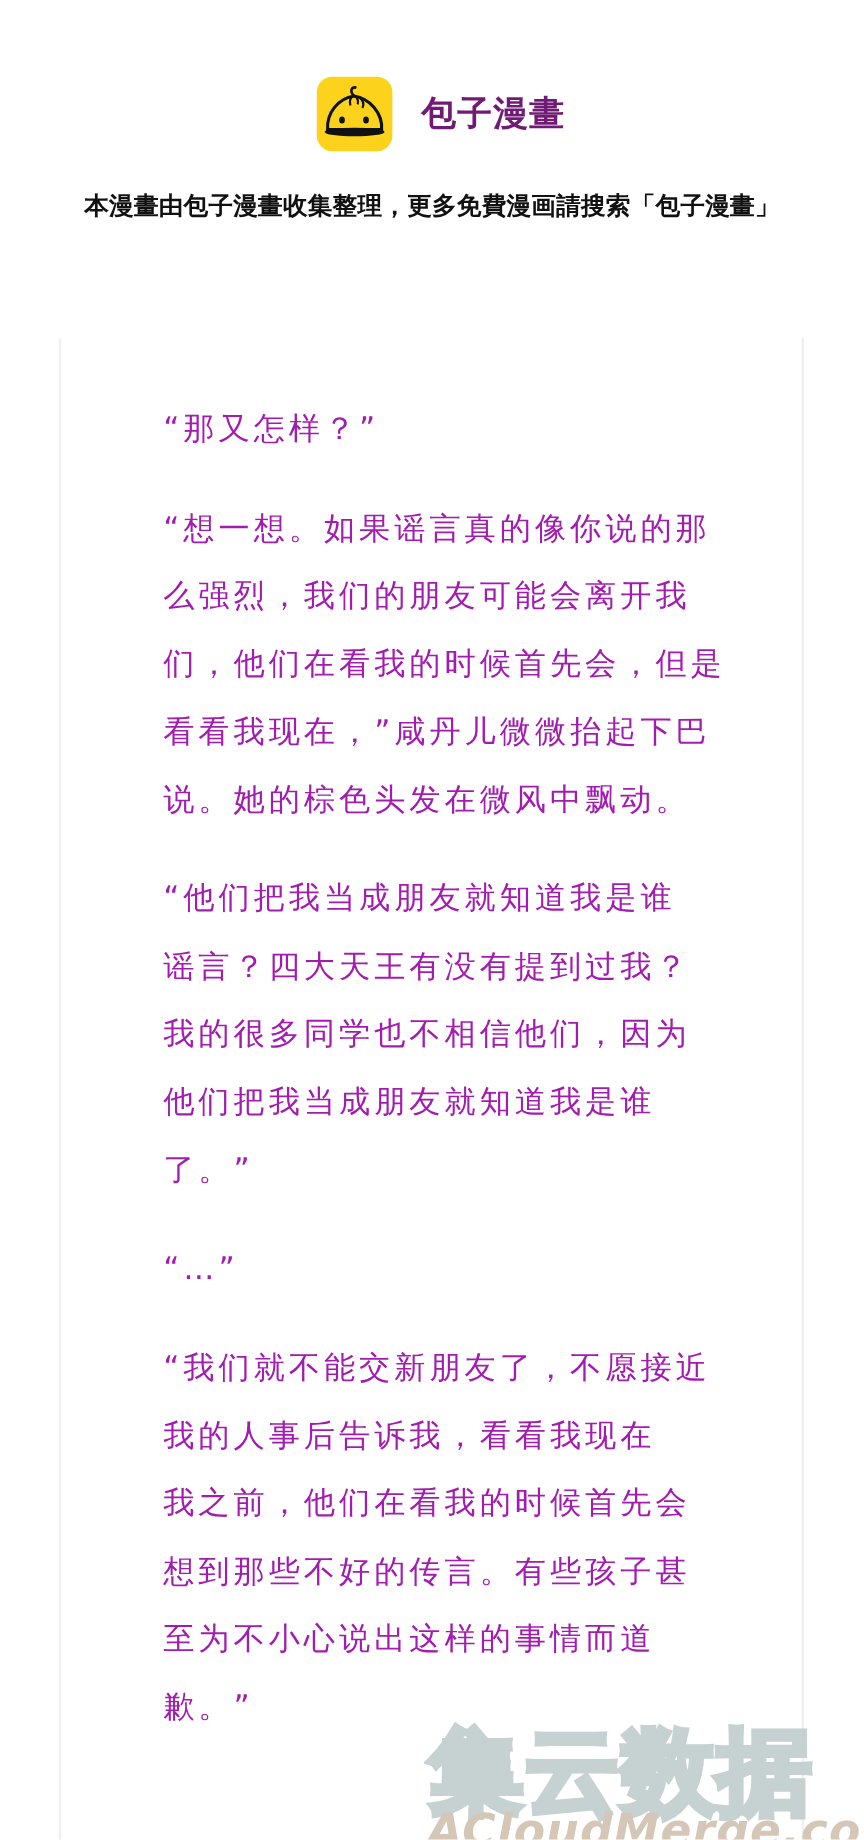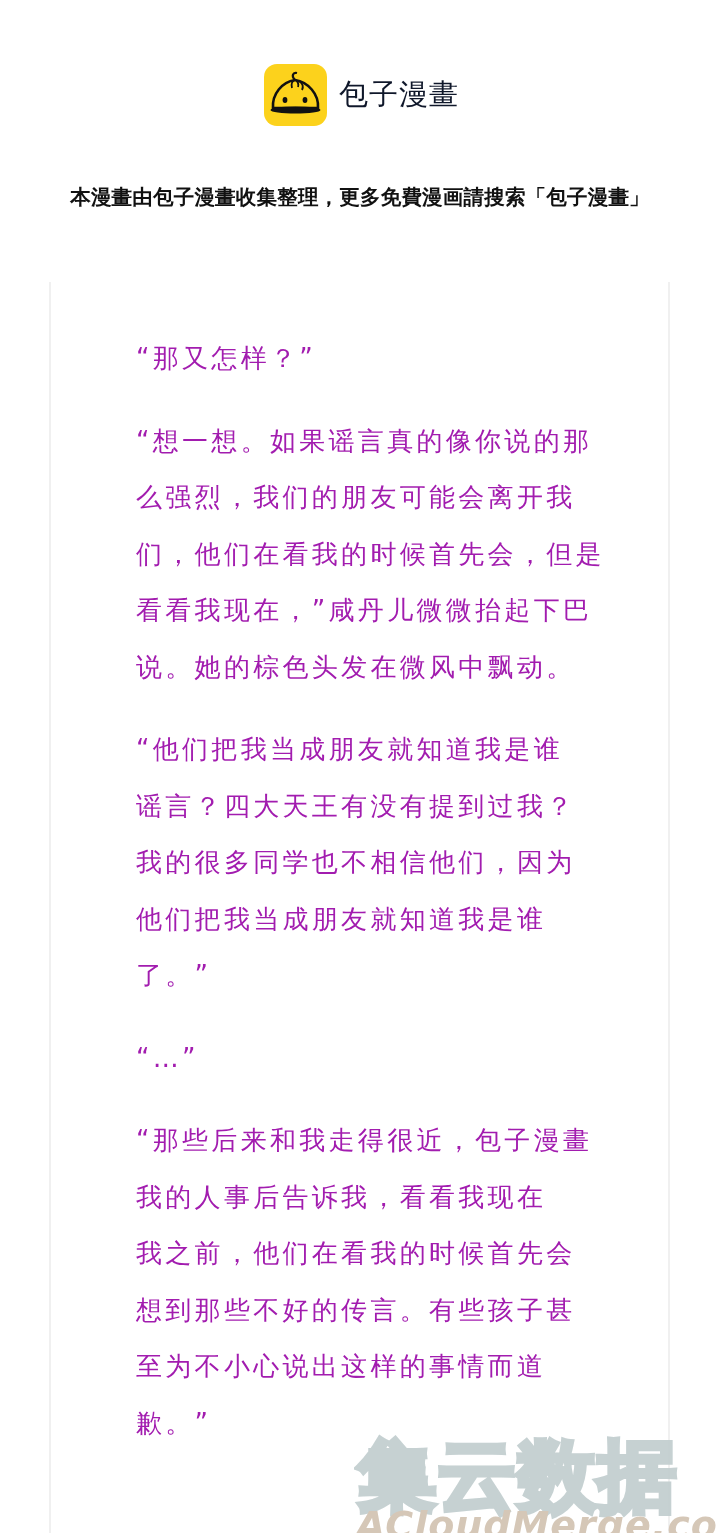--- a/index.html
+++ b/index.html
@@ -2,24 +2,24 @@
 <html><head>
 <meta charset="utf-8">
 <style>
   html, body { margin: 0; padding: 0; background: #ffffff; }
   body { width: 720px; height: 1533px; position: relative; overflow: hidden;
          font-family: "DejaVu Sans", "Liberation Sans", sans-serif; color: #1a1a1a; }
 
   .brand { position: absolute; left: 264px; top: 64px; height: 62px; display: flex; align-items: center; }
   .logo { width: 63px; height: 62px; border-radius: 13px; background: #fcd21c; position: relative; overflow: hidden; }
   .logo svg { position: absolute; left: 0; top: 0; }
-  .brand-name { margin-left: 12px; font-size: 29px; font-weight: normal; letter-spacing: 1px; color: #0f172a; }
+  .brand-name { margin-left: 24px; font-size: 29px; font-weight: bold; letter-spacing: 1px; color: #701a75; }
 
   .notice { position: absolute; left: 0; width: 720px; top: 157px; text-align: center;
-            font-size: 20.5px; font-weight: bold; color: #111; letter-spacing: 0.2px; margin-top: 26px; }
+            font-size: 20.5px; font-weight: bold; color: #111; letter-spacing: 0.2px; }
 
   .panel { position: absolute; left: 49px; top: 282px; width: 621px; height: 1260px;
            border-left: 2px solid #f0f0f0; border-right: 2px solid #f0f0f0; box-sizing: border-box; }
 
   .story { position: absolute; left: 136px; top: 330px; width: 452px; }
   .para { font-size: 26px; line-height: 56.5px; letter-spacing: 3.3px; color: #a21caf; margin: 0 0 26px 0;
           text-align: justify; text-align-last: left; }
   .para .line { display: block; white-space: nowrap; }
 
   .watermark { position: absolute; left: 338px; top: 1425px; width: 382px; height: 108px; pointer-events: none; margin-left: 18px; }
@@ -66,21 +66,21 @@
     <span class="line">“他们把我当成朋友就知道我是谁</span>
     <span class="line">谣言？四大天王有没有提到过我？</span>
     <span class="line">我的很多同学也不相信他们，因为</span>
     <span class="line">他们把我当成朋友就知道我是谁</span>
     <span class="line">了。”</span>
   </p>
   <p class="para">
     <span class="line">“…”</span>
   </p>
   <p class="para">
-    <span class="line">“那些后来和我走得很近，包子漫畫</span>
+    <span class="line">“我们就不能交新朋友了，不愿接近</span>
     <span class="line">我的人事后告诉我，看看我现在</span>
     <span class="line">我之前，他们在看我的时候首先会</span>
     <span class="line">想到那些不好的传言。有些孩子甚</span>
     <span class="line">至为不小心说出这样的事情而道</span>
     <span class="line">歉。”</span>
   </p>
 </div>
 
 <div class="watermark">
   <div class="wm-cn">集云数据</div>

